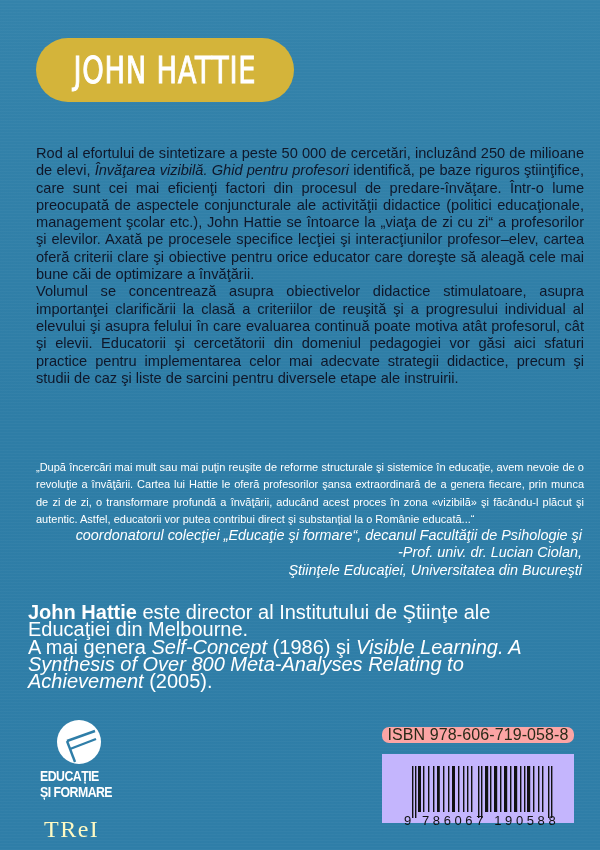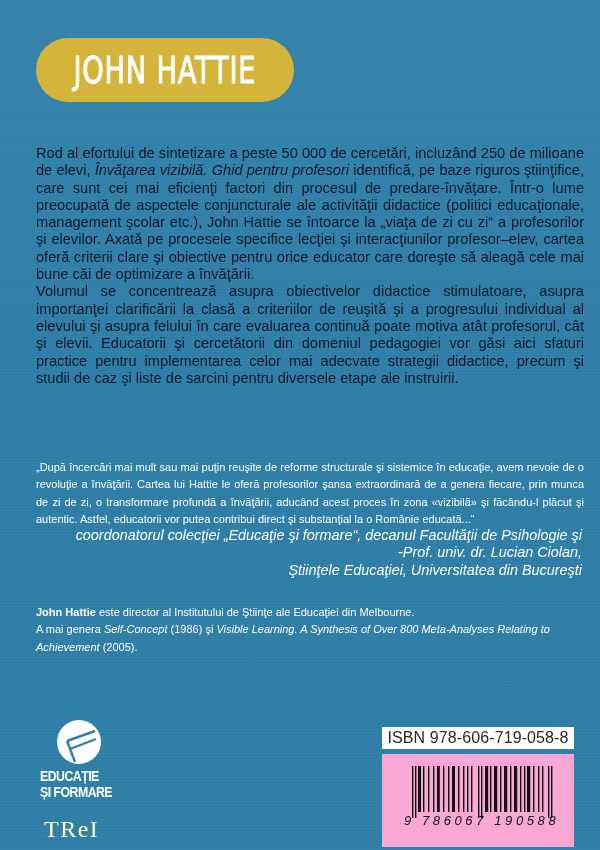--- a/index.html
+++ b/index.html
@@ -63,23 +63,23 @@
     left: 36px; top: 527px;
     width: 546px;
     font-size: 14.4px;
     line-height: 17.4px;
     text-align: right;
     font-style: italic;
   }
 
   .author-bio {
     position: absolute;
-    left: 36px; top: 604px;
+    left: 28px; top: 604px;
     width: 548px;
-    font-size: 11px;
+    font-size: 20px;
     line-height: 17.3px;
   }
   .author-bio strong { font-weight: bold; }
   .author-bio em { font-style: italic; margin-top: 7px; }
 
   
   .series-logo {
     position: absolute;
     left: 57px; top: 720px;
     width: 44px; height: 44px;
@@ -104,33 +104,33 @@
     font-family: "Liberation Serif", serif;
     font-size: 24px;
     letter-spacing: 1.5px;
     color: #fef9c3;
   }
 
   
   .isbn-label {
     position: absolute;
     left: 382px; top: 727px;
-    width: 192px; height: 22px;
-    background: #ffffff;
+    width: 192px; height: 16px;
+    background: #fca5a5;
     display: flex; align-items: center; justify-content: center;
     font-size: 16px;
     color: #2b2a18;
     letter-spacing: 0.1px;
+    border-radius: 7px;
   }
   .barcode-box {
     position: absolute;
     left: 382px; top: 754px;
-    width: 192px; height: 93px;
-    background: #f9a8d4;
-    font-style: italic;
+    width: 192px; height: 69px;
+    background: #c4b5fd;
   }
   .barcode-bars {
     position: absolute;
     left: 30px; top: 12px;
     width: 142px; height: 52px;
   }
   .barcode-digits {
     position: absolute;
     left: 22px; top: 59px;
     width: 152px;

